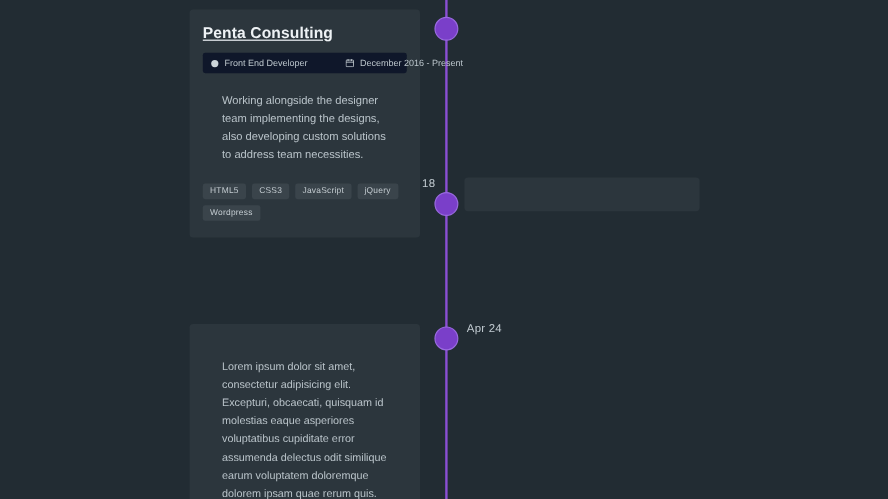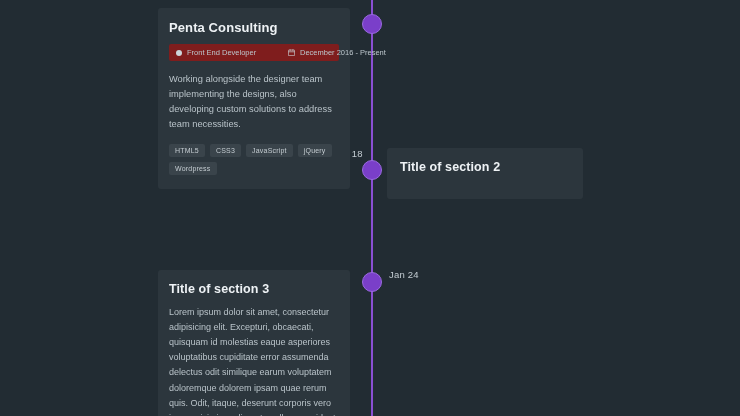--- a/index.html
+++ b/index.html
@@ -57,26 +57,26 @@
   .card-2{top:148px;padding:12px 13px 16px 13px;}
   .card-3{top:270px;padding:12px 11px 14px 11px;height:160px;overflow:hidden;}
 
   .card-title{
     font-size:12.5px;
     font-weight:bold;
     color:#eef2f5;
     margin:0 0 9px 0;
     letter-spacing:.1px;
   }
-  .card-title.big{font-size:13px;}
+  .card-title.big{font-size:13px;text-decoration:underline;}
 
   .meta-row{
     display:flex;
     align-items:flex-start;
-    background:#7f1d1d;
+    background:#0f172a;
     border-radius:2px;
     padding:4px 7px;
     margin-bottom:11px;
     gap:0px;
   }
   .meta-item{
     display:flex;
     align-items:center;
     font-size:7.5px;
     color:#bcc6cc;
@@ -90,21 +90,21 @@
   }
   .ico-dot{
     width:6px;height:6px;border-radius:50%;
     background:#cdd5da;display:inline-block;
   }
 
   .card-body{
     font-size:9.3px;
     line-height:1.62;
     color:#b9c3c9;
-    margin:0;
+    margin:16px;
   }
   .card-body.small{font-size:9px;line-height:1.68;}
 
   .tags{
     display:flex;
     gap:5px;
     margin-top:12px;
     flex-wrap:wrap;
   }
   .tag{
@@ -122,21 +122,21 @@
 
 <div class="timeline-wrap">
 
   <div class="timeline-line"></div>
 
   <div class="timeline-dot dot-1"></div>
   <div class="timeline-dot dot-2"></div>
   <div class="timeline-dot dot-3"></div>
 
   <div class="date-label date-1">Jan 18</div>
-  <div class="date-label date-2">Jan 24</div>
+  <div class="date-label date-2">Apr 24</div>
 
   <div class="card card-left card-1">
     <h3 class="card-title big">Penta Consulting</h3>
 
     <div class="meta-row">
       <span class="meta-item first">
         <span class="meta-ico"><span class="ico-dot"></span></span>
         <span>Front End Developer</span>
       </span>
       <span class="meta-item">
@@ -157,21 +157,19 @@
     <div class="tags">
       <span class="tag">HTML5</span>
       <span class="tag">CSS3</span>
       <span class="tag">JavaScript</span>
       <span class="tag">jQuery</span>
       <span class="tag">Wordpress</span>
     </div>
   </div>
 
   <div class="card card-right card-2">
-    <h3 class="card-title">Title of section 2</h3>
   </div>
 
   <div class="card card-left card-3">
-    <h3 class="card-title">Title of section 3</h3>
     <p class="card-body small">Lorem ipsum dolor sit amet, consectetur adipisicing elit. Excepturi, obcaecati, quisquam id molestias eaque asperiores voluptatibus cupiditate error assumenda delectus odit similique earum voluptatem doloremque dolorem ipsam quae rerum quis. Odit, itaque, deserunt corporis vero ipsum nisi eius odio natus ullam provident pariatur temporibus quia eos repellat consequuntur perferendis enim amet quae quasi repudiandae sed quod veniam dolore possimus rem voluptatum eveniet eligendi quis fugiat aliquam sunt similique</p>
   </div>
 
 </div>
 
 </body></html>

